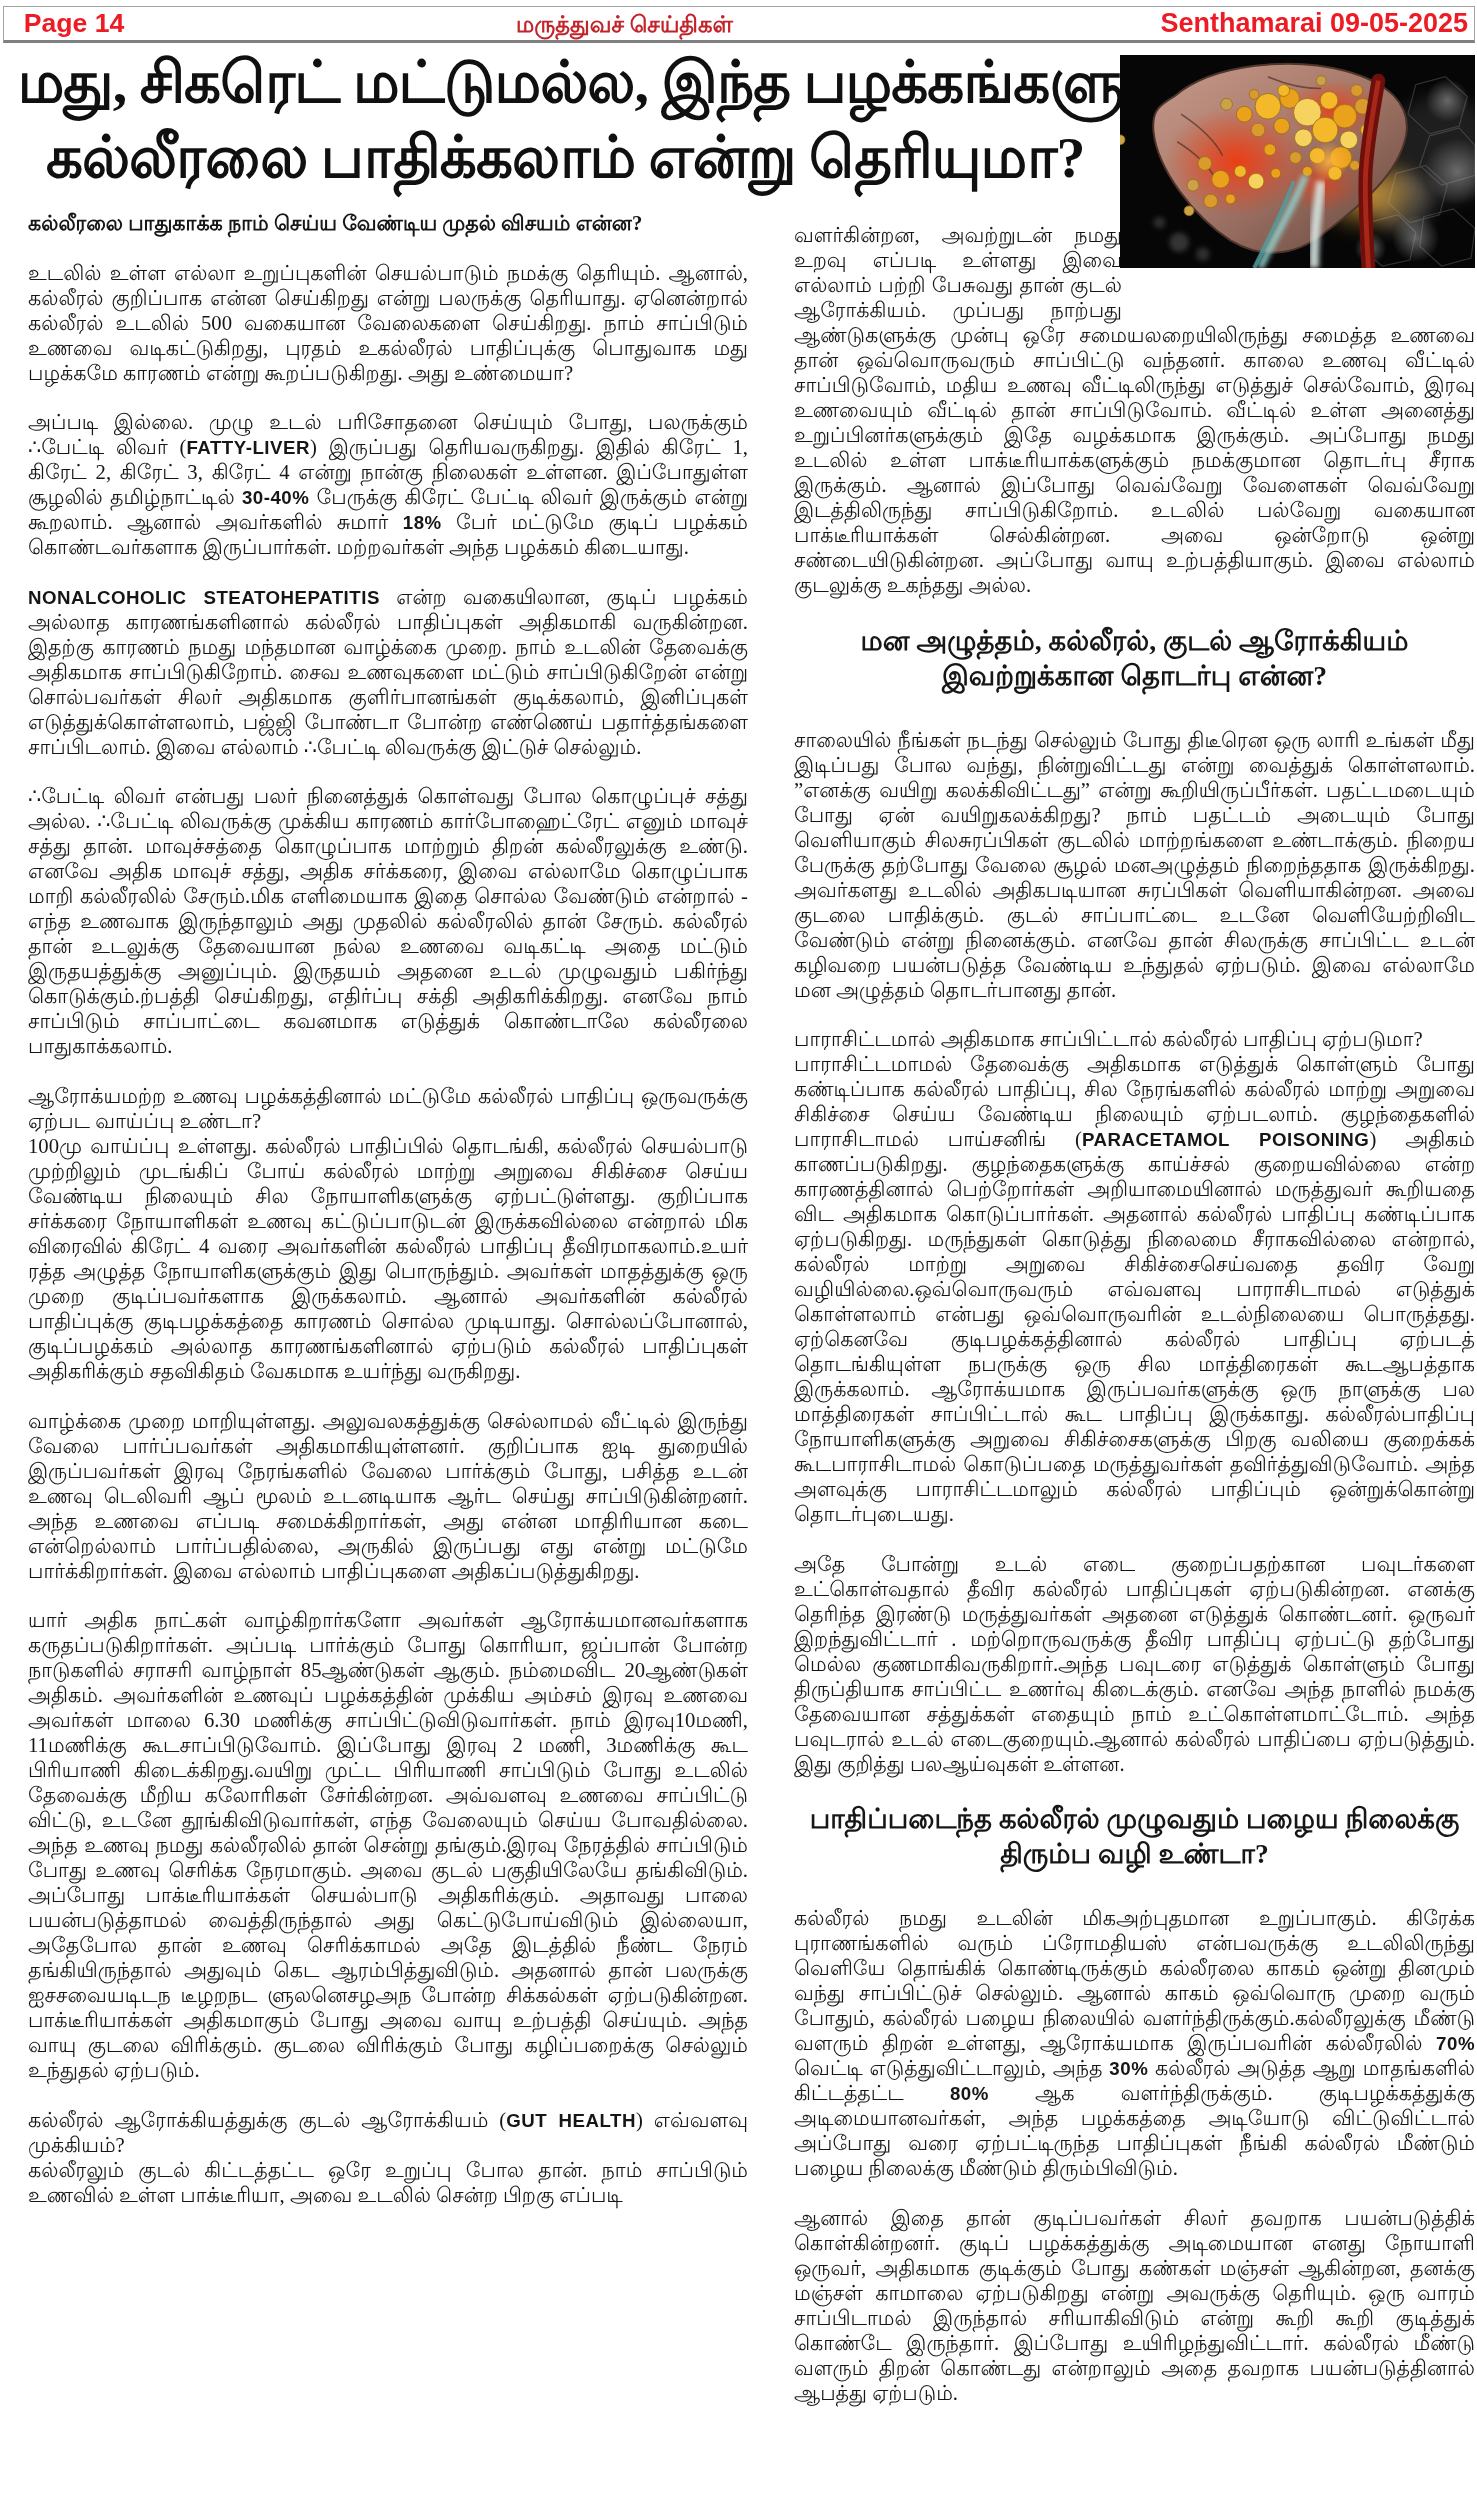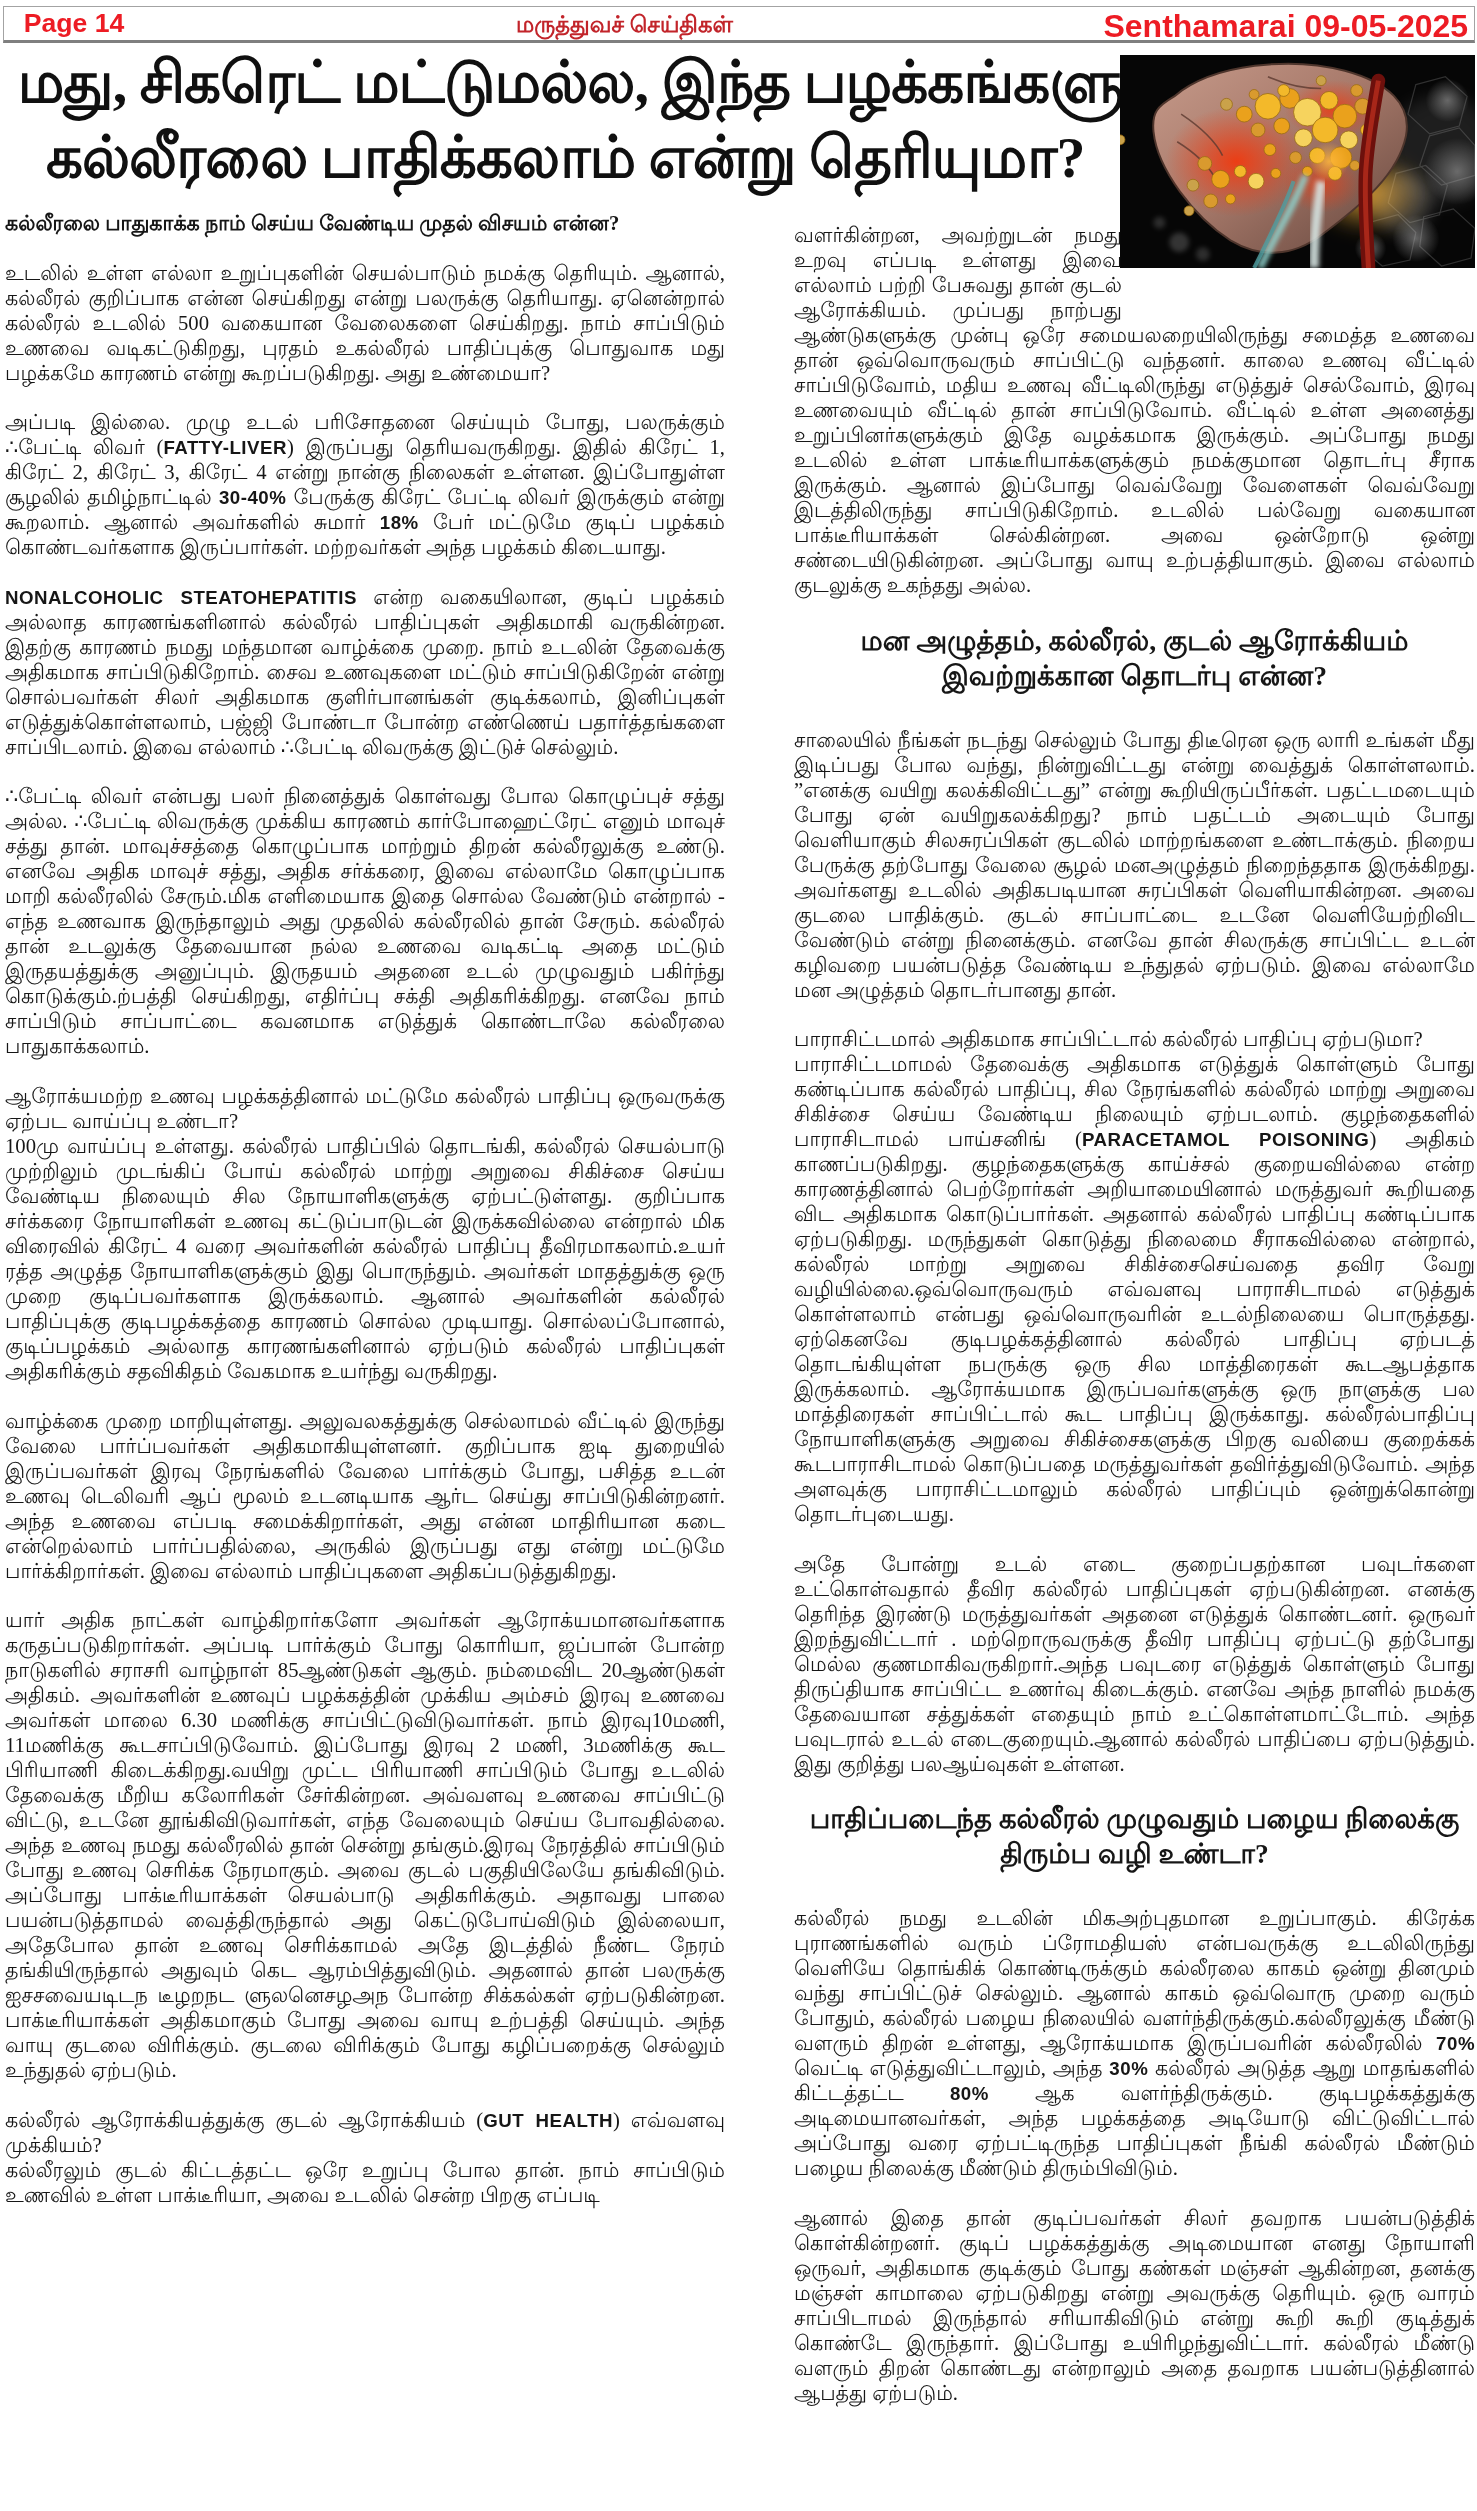--- a/index.html
+++ b/index.html
@@ -16,41 +16,41 @@
     font-family:"Liberation Sans", sans-serif;
   }
   .topbar .page-no{
     position:absolute;left:19.7px;top:1px;font-size:26.6px;font-weight:bold;color:#ed1c24;
   }
   .topbar .section-label{
     position:absolute;left:512px;top:4.9px;font-size:22.7px;font-weight:bold;color:#c2242a;
     font-family:"Liberation Serif", serif;
   }
   .topbar .edition{
-    position:absolute;right:5.9px;top:1px;font-size:32px;font-weight:bold;color:#ed1c24;
+    position:absolute;right:5.9px;top:1px;font-size:27px;font-weight:bold;color:#ed1c24;
   }
   
   .headline{
     position:absolute;left:17.7px;top:45px;width:1095px;
     text-align:center;font-weight:bold;color:#101010;
     font-size:58px;line-height:75px;letter-spacing:-1px;
   }
   .headline .hl-line{white-space:nowrap;}
   
   .photo{
     position:absolute;left:1120px;top:55px;width:355px;height:213px;background:#060606;
     overflow:hidden;
   }
   .photo svg{display:block;}
   
   .col{
     position:absolute;top:211px;overflow:hidden;
     font-size:20.7px;line-height:25px;text-align:justify;
   }
-  .col-left{left:5px;width:720px;height:2295px;}
+  .col-left{left:28px;width:720px;height:2295px;}
   .col-right{left:794px;width:681px;height:2295px;top:223px;}
   .para{margin:0 0 24.6px 0;}
   .q{font-weight:normal;margin:0;}
   .q-gap{font-weight:bold;margin:0 0 24.6px 0;}
   .h2{font-weight:bold;font-size:27.6px;line-height:35px;margin:11.8px 0 35px 0;text-align:center;}
   .img-spacer{float:right;width:353px;height:77px;}
   b{font-family:"Liberation Sans", sans-serif;font-size:18.7px;letter-spacing:0.5px;}
 </style>
 </head>
 <body>

